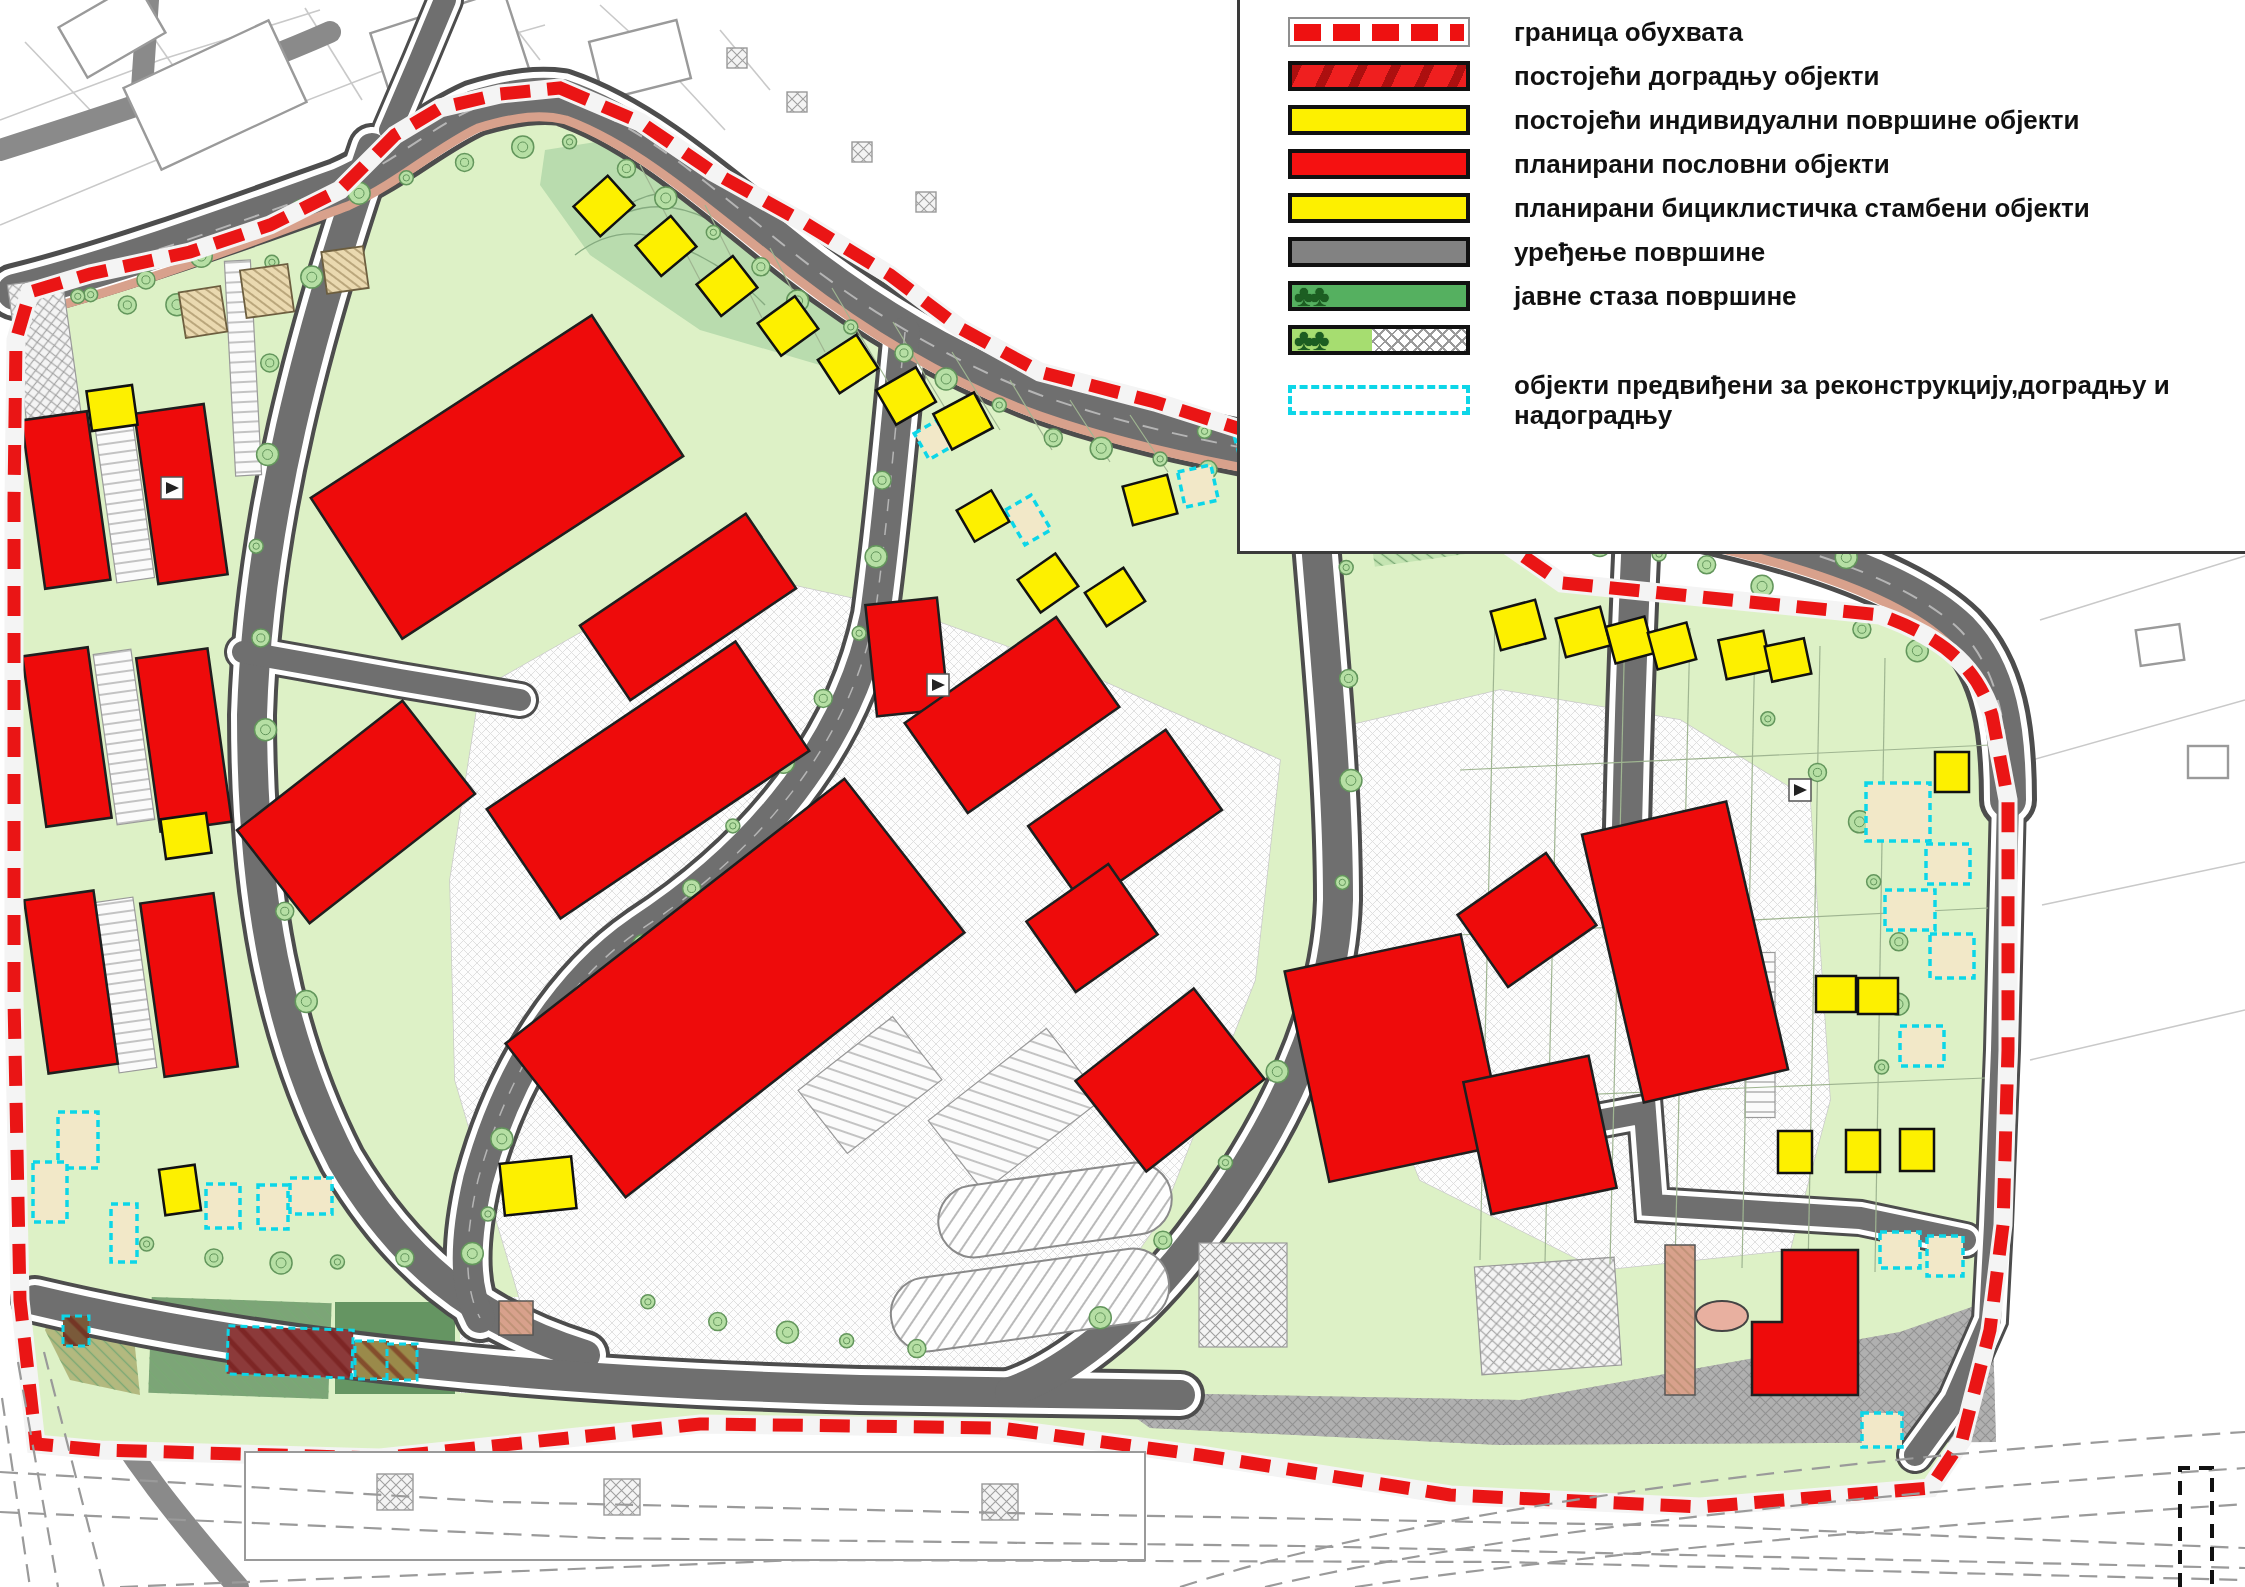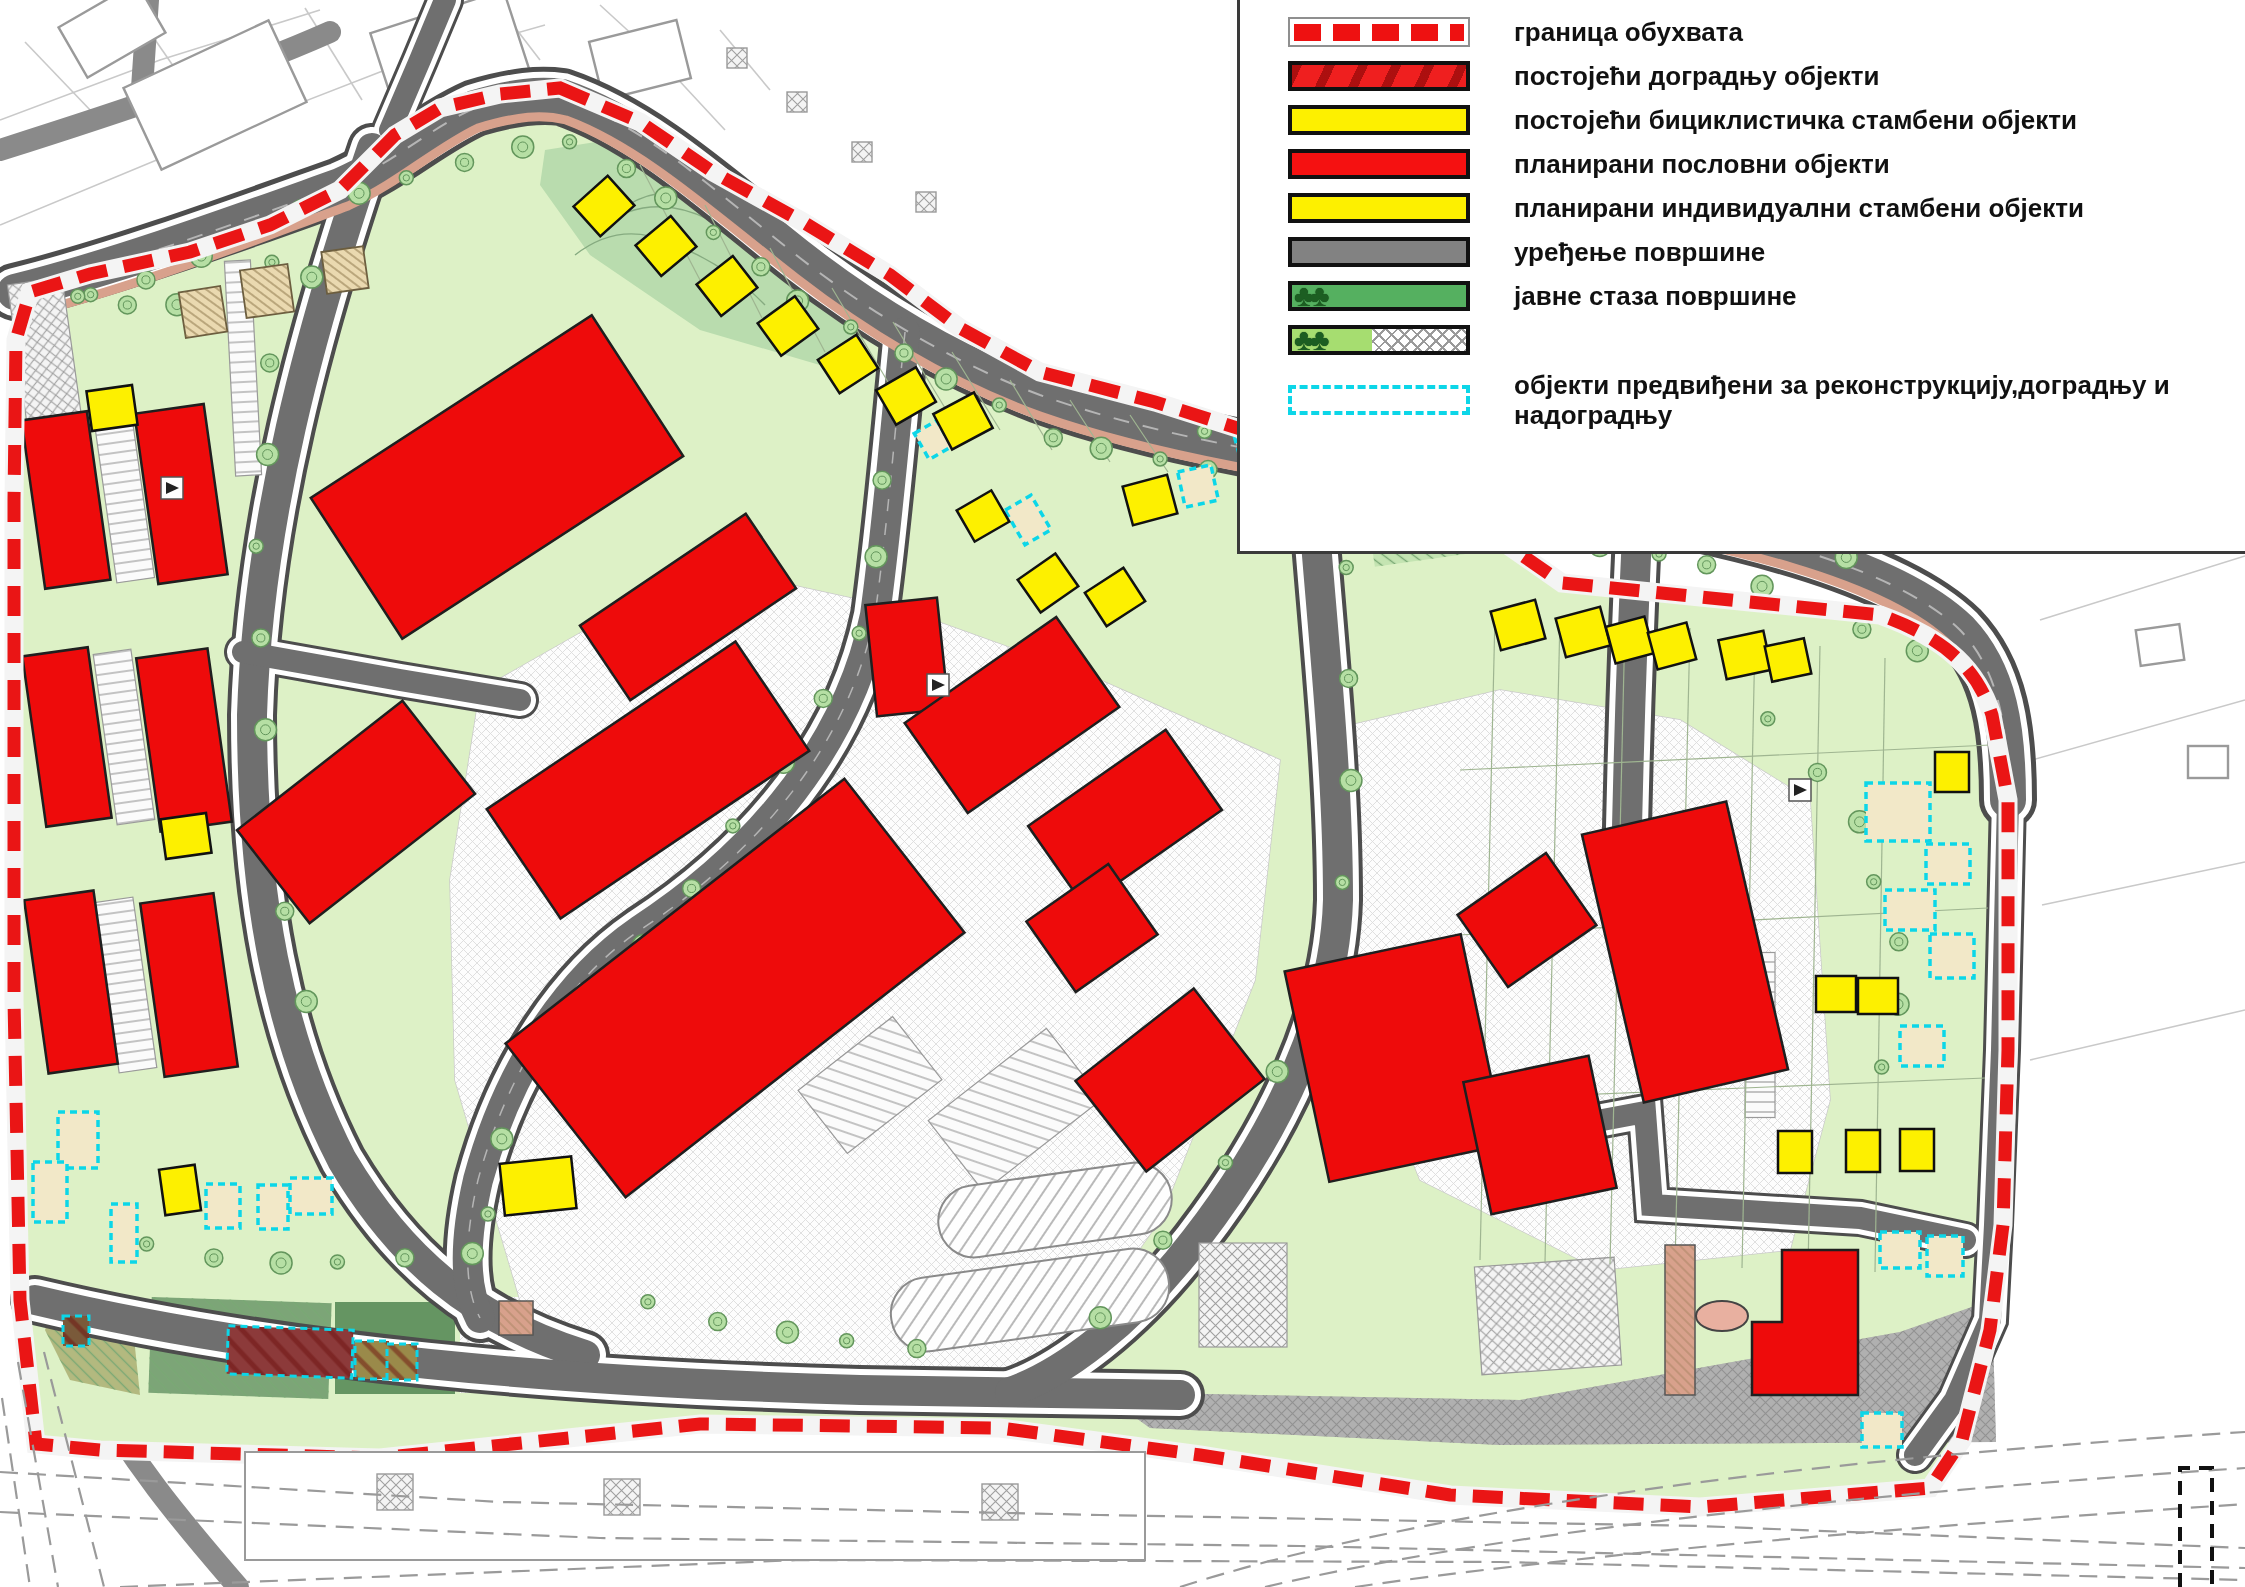--- a/index.html
+++ b/index.html
@@ -533,29 +533,29 @@
           <div class="dash"></div>
         </div>
         <div class="lbl">граница обухвата</div>
       </div>
       <div class="lrow">
         <div class="sw sw-existing-business"></div>
         <div class="lbl">постојећи доградњу објекти</div>
       </div>
       <div class="lrow">
         <div class="sw sw-existing-residential"></div>
-        <div class="lbl">постојећи бициклистичка стамбени објекти</div>
+        <div class="lbl">постојећи индивидуални површине објекти</div>
       </div>
       <div class="lrow">
         <div class="sw sw-planned-business"></div>
         <div class="lbl">планирани пословни објекти</div>
       </div>
       <div class="lrow">
         <div class="sw sw-planned-residential"></div>
-        <div class="lbl">планирани индивидуални стамбени објекти</div>
+        <div class="lbl">планирани бициклистичка стамбени објекти</div>
       </div>
       <div class="lrow">
         <div class="sw sw-road"></div>
         <div class="lbl">уређење површине</div>
       </div>
       <div class="lrow">
         <div class="sw sw-public-green">
           <span class="treeglyphs">♣♣</span>
         </div>
         <div class="lbl">јавне стаза површине</div>

